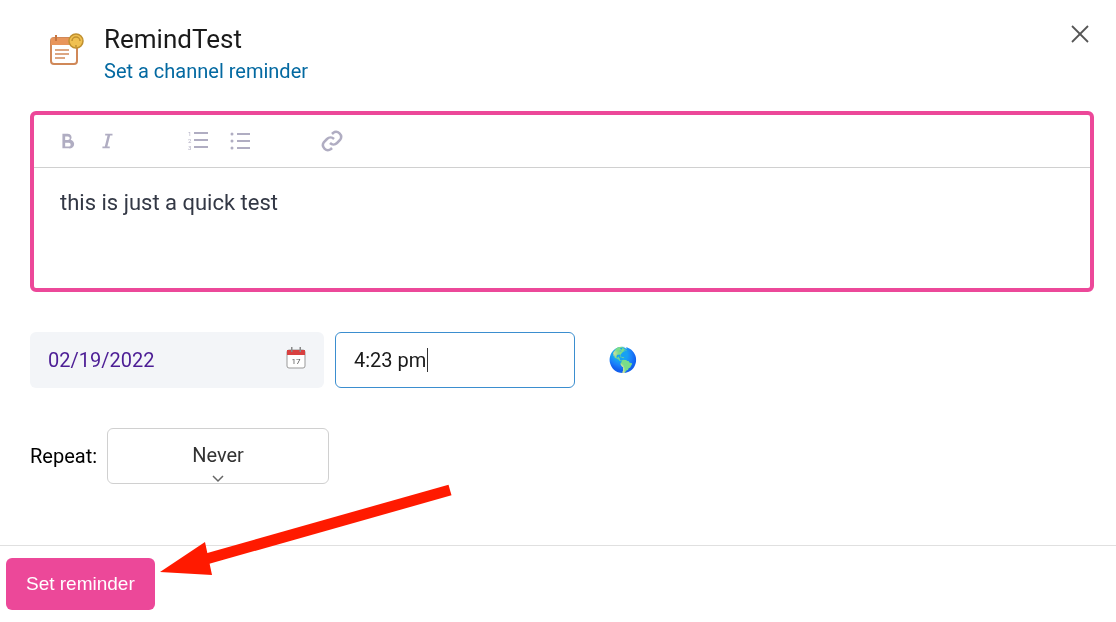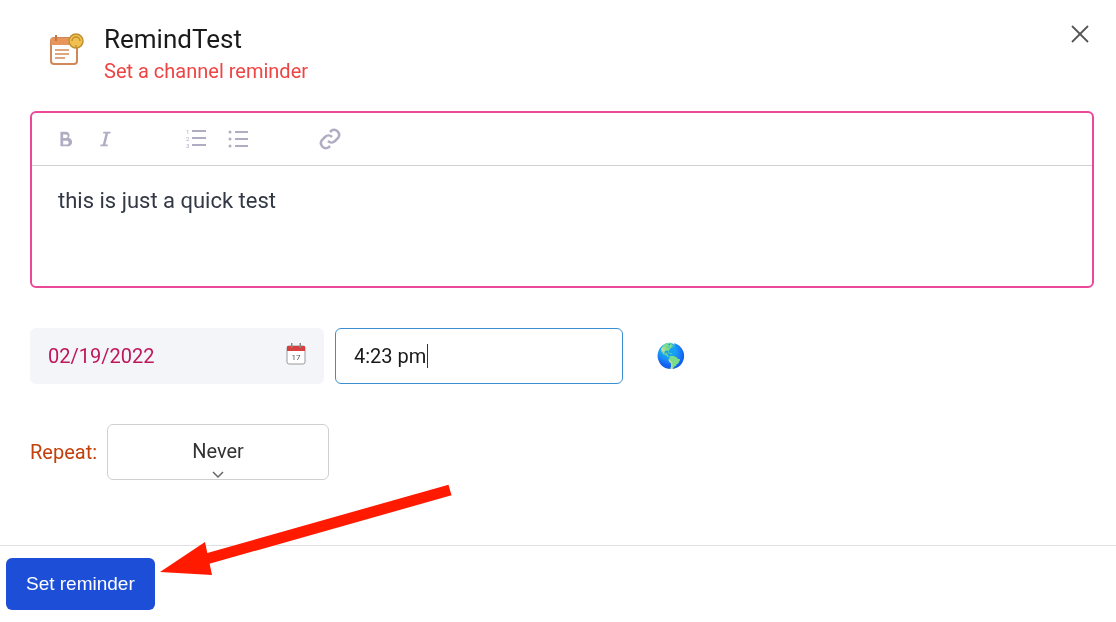--- a/index.html
+++ b/index.html
@@ -35,33 +35,33 @@
       flex: 1;
     }
     .title {
       font-size: 26px;
       font-weight: 400;
       color: #1a1a1a;
       line-height: 1.2;
     }
     .subtitle {
       font-size: 20px;
-      color: #ef4444;
+      color: #0369a1;
       margin-top: 4px;
     }
     .close-btn {
       width: 24px;
       height: 24px;
       color: #555;
       cursor: pointer;
       margin-right: -6px;
       margin-top: -2px;
     }
     .editor {
-      border: 2px solid #ec4899;
+      border: 4px solid #ec4899;
       border-radius: 6px;
       overflow: hidden;
       margin-bottom: 40px;
       width: 1064px;
     }
     .toolbar {
       border-bottom: 1px solid #d0d0d0;
       padding: 14px 22px;
       display: flex;
       align-items: center;
@@ -100,32 +100,32 @@
       padding: 14px 18px;
       display: flex;
       align-items: center;
       justify-content: space-between;
       width: 294px;
       height: 56px;
       cursor: pointer;
     }
     .date-value {
       font-size: 20px;
-      color: #be185d;
+      color: #4c1d95;
       text-align: right;
     }
     .cal-emoji {
       font-size: 20px;
       margin-left: 24px;
     }
     .time-input {
       border: 1px solid #3b8ecf;
       border-radius: 6px;
       padding: 14px 18px;
-      width: 288px;
+      width: 240px;
       height: 56px;
       font-size: 20px;
       color: #1a1a1a;
       display: flex;
       align-items: center;
       position: relative;
     }
     .time-cursor {
       width: 1px;
       height: 24px;
@@ -138,21 +138,21 @@
       margin-left: 22px;
       font-size: 24px;
     }
     .repeat-row {
       display: flex;
       align-items: center;
       gap: 10px;
     }
     .repeat-label {
       font-size: 20px;
-      color: #c2410c;
+      color: #000000;
     }
     .repeat-select {
       border: 1px solid #d0d0d0;
       border-radius: 6px;
       padding: 14px 16px;
       width: 222px;
       height: 56px;
       font-size: 20px;
       color: #333;
       display: flex;
@@ -166,21 +166,21 @@
     }
     .footer {
       position: absolute;
       bottom: 0;
       left: 0;
       right: 0;
       border-top: 1px solid #e0e0e0;
       padding: 12px 6px;
     }
     .primary-btn {
-      background: #1d4ed8;
+      background: #ec4899;
       color: #fff;
       border: none;
       border-radius: 6px;
       padding: 15px 20px;
       font-size: 19px;
       cursor: pointer;
     }
     .arrow-annotation {
       position: absolute;
       pointer-events: none;

